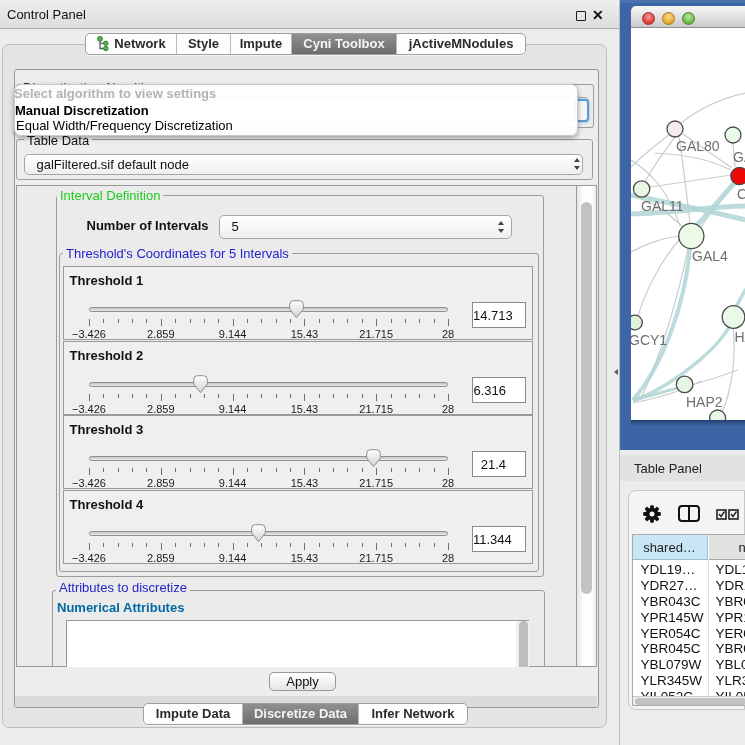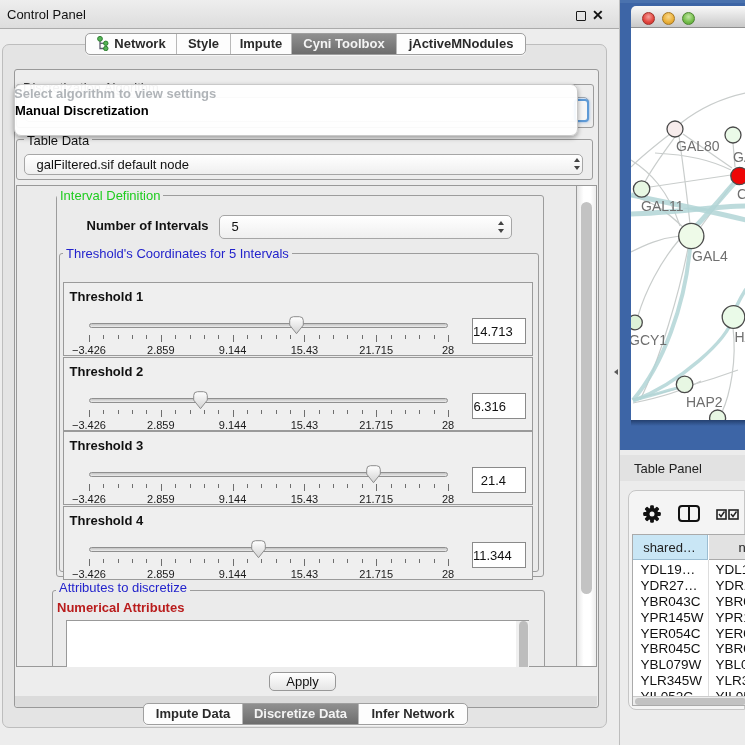--- a/index.html
+++ b/index.html
@@ -15,21 +15,21 @@
 .tri-up{border-left:3.5px solid transparent;border-right:3.5px solid transparent;border-bottom:4.5px solid #444;top:0;}
 .tri-dn{border-left:3.5px solid transparent;border-right:3.5px solid transparent;border-top:4.5px solid #444;bottom:0;}
 .bold{font-weight:bold;}
 .seg{position:absolute;border:1px solid #9f9f9f;border-radius:5px;background:#fdfdfd;display:flex;box-shadow:0 1px 0 rgba(255,255,255,.6);}
 .seg .sg{position:relative;font-size:13px;font-weight:bold;color:#2a2a2a;text-align:center;white-space:nowrap;border-right:1px solid #b9b9b9;}
 .seg .sg:last-child{border-right:none;}
 .seg .on{background:linear-gradient(#909090,#6d6d6d);color:#f4f4f4;}
 .tick{position:absolute;width:1px;background:#6e6e6e;}
 .tlabel{position:absolute;font-size:11px;color:#1a1a1a;transform:translateX(-50%);white-space:nowrap;}
 .vbox{position:absolute;width:54px;height:26px;border:1px solid #8a8a8a;background:#fff;font-size:13px;color:#111;line-height:26px;text-align:right;box-sizing:border-box;padding-right:19px;}
-.thpanel{position:absolute;left:62.5px;width:470.5px;height:74px;border:1px solid #9a9a9a;background:#efefef;box-sizing:border-box;margin-top:16px;}
+.thpanel{position:absolute;left:62.5px;width:470.5px;height:74px;border:1px solid #9a9a9a;background:#efefef;box-sizing:border-box;}
 .track{position:absolute;left:25.5px;width:359px;height:5px;border:1px solid #8f8f8f;border-radius:3px;background:linear-gradient(#c3c3c3,#ececec);box-sizing:border-box;}
 .rowtx{white-space:nowrap;}
 </style>
 </head>
 <body>
 <div id="root">
 
 <div class="abs" style="left:0;top:0;width:620px;height:28px;background:linear-gradient(#eeeeee,#dddddd);border-bottom:1px solid #ababab;"></div>
 <div class="abs" style="left:7px;top:7px;font-size:13px;color:#111;">Control Panel</div>
 <div class="abs" style="left:576px;top:11px;width:8px;height:8px;border:1.6px solid #1a1a1a;border-radius:1px;"></div>
@@ -71,21 +71,21 @@
         </span>
   </div>
 
   <div class="groupbox" style="left:59px;top:253px;width:478px;height:316.5px;"></div>
   <div class="gtitle" style="left:63px;top:246.5px;color:#2323cc;">Threshold's Coordinates for 5 Intervals</div>
 </div>
 
 <div class="abs" style="left:0;top:0;width:620px;height:667px;overflow:hidden;pointer-events:none;">
   <div class="groupbox" style="left:52px;top:590px;width:491px;height:130px;"></div>
   <div class="gtitle" style="left:56px;top:581px;color:#2323cc;">Attributes to discretize</div>
-  <div class="abs bold" style="left:57px;top:600px;font-size:13px;color:#b91c1c;">Numerical Attributes</div>
+  <div class="abs bold" style="left:57px;top:600px;font-size:13px;color:#0369a1;">Numerical Attributes</div>
   <div class="abs" style="left:66px;top:620px;width:463px;height:80px;background:#fff;border:1px solid #999;box-sizing:border-box;"></div>
   <div class="abs" style="left:516px;top:621px;width:13px;height:60px;background:#f0f0f0;"></div>
   <div class="abs" style="left:518.5px;top:621px;width:9px;height:58px;background:#bdbdbd;border-radius:5px;"></div>
 </div>
 
 <div class="abs" style="left:0;top:0;width:620px;height:667px;overflow:hidden;pointer-events:none;" id="thwrap">
       <div class="thpanel" style="top:266px;">
         <div class="abs bold" style="left:6px;top:6px;font-size:13px;color:#111;">Threshold 1</div>
         <div class="track" style="top:40px;"></div>
         <div class="tick" style="left:25.50px;top:52px;height:7px;"></div>
@@ -296,20 +296,21 @@
 
 <div class="seg" style="left:143px;top:703px;height:20px;">
   <div class="sg" style="width:98px;line-height:20px;">Impute Data</div>
   <div class="sg on" style="width:115px;line-height:20px;">Discretize Data</div>
   <div class="sg" style="width:108px;line-height:20px;">Infer Network</div>
 </div>
 
 <div class="abs" style="left:14px;top:84px;width:564px;height:52px;background:rgba(255,255,255,0.94);border:1px solid #c9c9c9;border-radius:7px;box-shadow:0 2px 5px rgba(0,0,0,0.35);box-sizing:border-box;"></div>
 <div class="abs" style="left:14px;top:86px;width:564px;font-size:13px;font-weight:bold;color:#b0b4b8;text-align:left;">Select algorithm to view settings</div>
 <div class="abs bold" style="left:15px;top:103px;font-size:13px;color:#000;">Manual Discretization</div>
+<div class="abs" style="left:16px;top:118px;font-size:13px;color:#000;">Equal Width/Frequency Discretization</div>
 
 <div class="abs" style="left:614px;top:369px;width:0;height:0;border-top:3px solid transparent;border-bottom:3px solid transparent;border-right:4px solid #5a5a5a;"></div>
 
 <div class="abs" style="left:620px;top:0;width:125px;height:745px;background:#ececec;"></div>
 <div class="abs" style="left:619px;top:0;width:1px;height:745px;background:#bdbdbd;"></div>
 
 <div class="abs" style="left:620px;top:0;width:125px;height:450px;background:#3d65a6;"></div>
 <div class="abs" style="left:620px;top:0;width:125px;height:3px;background:#4a72ae;"></div>
 
 <div class="abs" style="left:631px;top:6px;width:114px;height:22px;background:linear-gradient(#f9f9f9,#c9c9c9);border-bottom:1px solid #8f8f8f;border-top-left-radius:5px;box-sizing:border-box;"></div>

